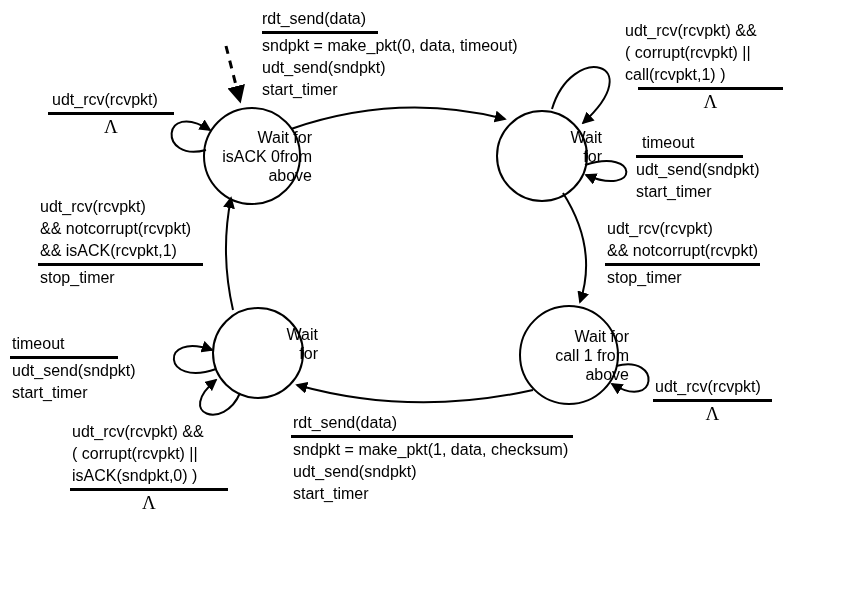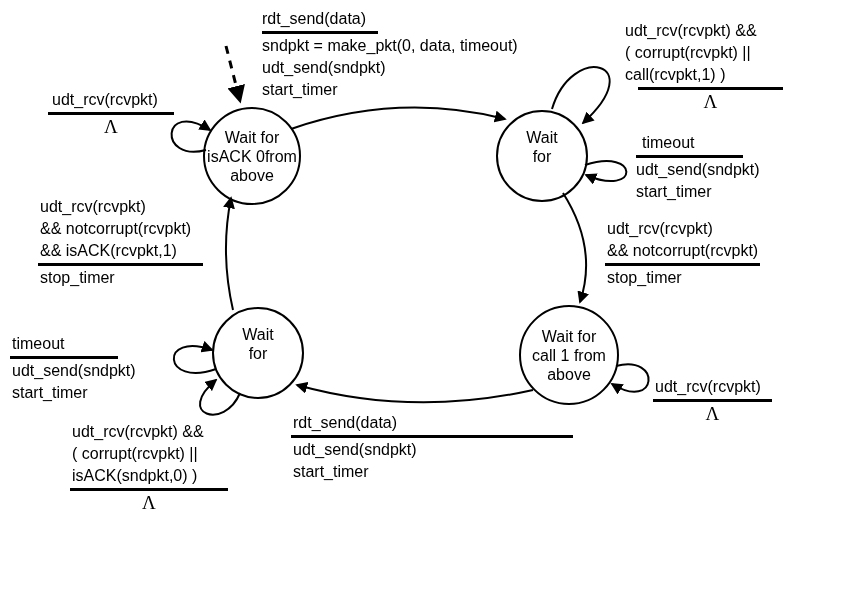--- a/index.html
+++ b/index.html
@@ -2,21 +2,21 @@
 <html><head>
 <meta charset="utf-8">
 <style>
   html,body{margin:0;padding:0;background:#fff;}
   #stage{position:relative;width:865px;height:608px;background:#ffffff;overflow:hidden;
          font-family:"Liberation Sans",sans-serif;color:#000;}
   #fsm-svg{position:absolute;left:0;top:0;}
   .lbl{position:absolute;font-size:16px;line-height:22px;white-space:nowrap;}
   .rule{background:#000;height:3px;margin:1px 0 1px 0;}
   .lambda{font-family:"Liberation Serif",serif;font-size:19px;line-height:22px;text-align:center;}
-  .state-label{position:absolute;width:120px;text-align:center;font-size:16px;line-height:19px;}
+  .state-label{position:absolute;width:120px;text-align:right;font-size:16px;line-height:19px;}
 </style>
 </head>
 <body>
 
 <div id="stage">
 
   <svg id="fsm-svg" width="865" height="608" viewBox="0 0 865 608">
     <defs>
       <marker id="arrow" viewBox="0 0 10 10" refX="8.5" refY="5" markerWidth="6" markerHeight="6" orient="auto">
         <path d="M0,0 L10,5 L0,10 Z" fill="#000"></path>
@@ -117,20 +117,21 @@
     <div>udt_rcv(rcvpkt) &amp;&amp;</div>
     <div>( corrupt(rcvpkt) ||</div>
     <div>isACK(sndpkt,0) )</div>
     <div class="rule" style="width:158px;margin-left:-2px;"></div>
     <div class="lambda" style="width:158px;margin-left:-2px;">Λ</div>
   </div>
 
   <div class="lbl" style="left:293px;top:412px;">
     <div>rdt_send(data)</div>
     <div class="rule" style="width:282px;margin-left:-2px;"></div>
+    <div>sndpkt = make_pkt(1, data, checksum)</div>
     <div>udt_send(sndpkt)</div>
     <div>start_timer</div>
   </div>
 
   <div class="lbl" style="left:655px;top:376px;">
     <div>udt_rcv(rcvpkt)</div>
     <div class="rule" style="width:119px;margin-left:-2px;"></div>
     <div class="lambda" style="width:119px;margin-left:-2px;">Λ</div>
   </div>
 

